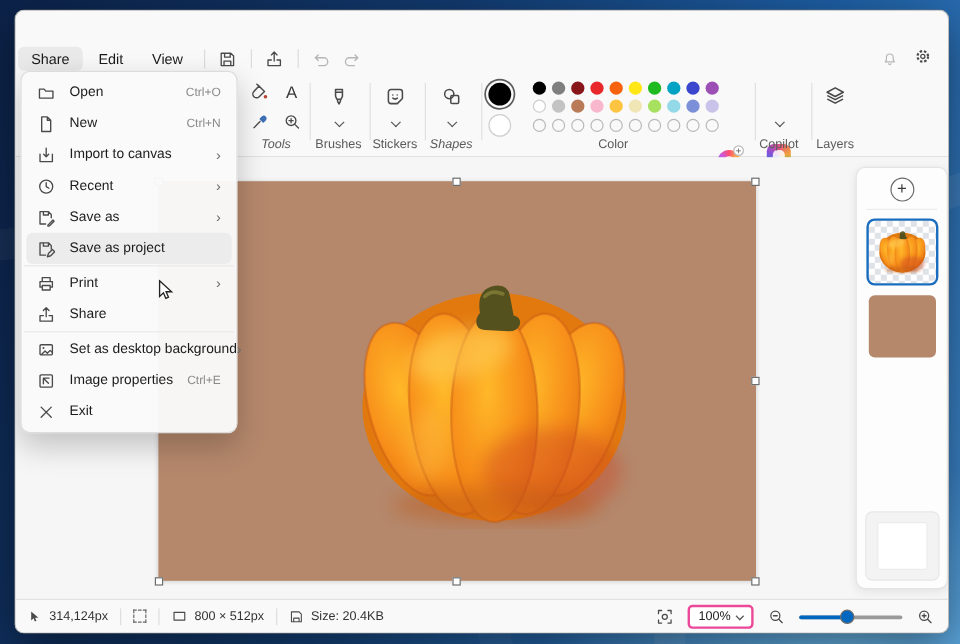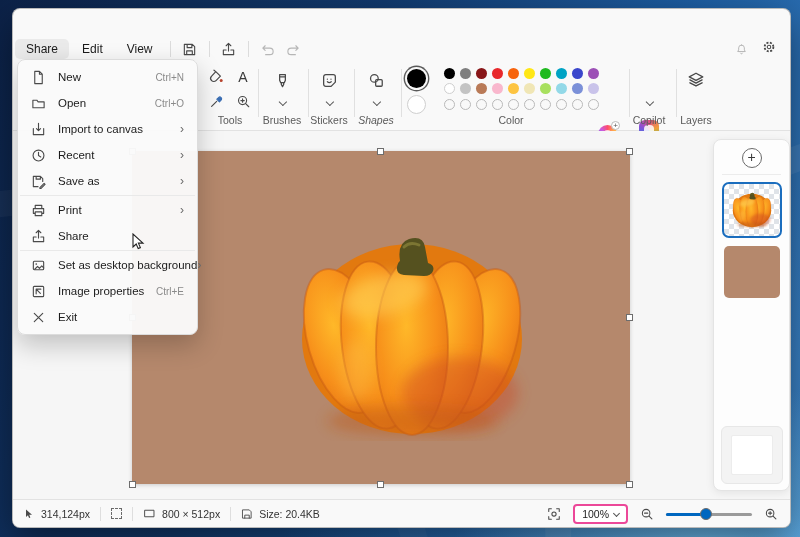--- a/index.html
+++ b/index.html
@@ -202,21 +202,21 @@
           <path d="M2.8 13.2l5.4-5.4"></path>
           <path d="M8.4 5.6l1.8-1.8a1.9 1.9 0 1 1 2.7 2.7l-1.8 1.8z" fill="#3c6fb4" stroke="#3c6fb4"></path>
         </svg>
     </div>
     <div class="toolcell" style="left:219px;top:29px;">
       <svg class="ic" width="15" height="15" viewBox="0 0 16 16">
           <circle cx="7" cy="7" r="4.3"></circle>
           <path d="M10.3 10.3 13.6 13.6 M7 5.2v3.6 M5.2 7h3.6"></path>
         </svg>
     </div>
-    <div class="tlabel" style="left:217px;">Tools</div>
+    <div class="tlabel" style="left:217px;font-style:italic;">Tools</div>
     <div class="tsep" style="left:245px;"></div>
 
     <div class="toolcell" style="left:258px;top:8px;">
       <svg class="ic" width="17" height="17" viewBox="0 0 16 16">
           <path d="M5.3 2.5h5.4v5.2l-1 2.3H6.3l-1-2.3z M6.9 10v1.8L8 13.8l1.1-2V10 M5.3 4.6h5.4"></path>
         </svg>
     </div>
     <span class="chev" style="left:269px;top:40px;"></span>
     <div class="tlabel" style="left:269px;">Brushes</div>
     <div class="tsep" style="left:295px;"></div>
@@ -379,54 +379,61 @@
             <circle cx="7" cy="7" r="4.3"></circle>
             <path d="M10.3 10.3 13.6 13.6 M7 5.2v3.6 M5.2 7h3.6"></path>
           </svg>
       </span>
     </div>
   </div>
 
   <div class="filemenu">
     <div class="mi">
       <svg class="ic micon" viewBox="0 0 16 16">
+          <path d="M2 12.5V4.5h4.2l1.4 1.8H14v6.2z"></path>
+        </svg>
+      <span class="lbl">Open</span>
+      <span class="sc">Ctrl+O</span>
+    </div>
+    <div class="mi">
+      <svg class="ic micon" viewBox="0 0 16 16">
           <path d="M4 1.5h5l3 3v10H4z M9 1.5v3h3"></path>
         </svg>
       <span class="lbl">New</span>
       <span class="sc">Ctrl+N</span>
     </div>
     <div class="mi">
       <svg class="ic micon" viewBox="0 0 16 16">
-          <path d="M2 12.5V4.5h4.2l1.4 1.8H14v6.2z"></path>
-        </svg>
-      <span class="lbl">Open</span>
-      <span class="sc">Ctrl+O</span>
-    </div>
-    <div class="mi">
-      <svg class="ic micon" viewBox="0 0 16 16">
           <path d="M13.5 7v6.5h-11V7 M8 1.5V9 M5.8 7 8 9.2 10.2 7"></path>
         </svg>
       <span class="lbl">Import to canvas</span>
       <span class="sub">›</span>
     </div>
     <div class="mi">
       <svg class="ic micon" viewBox="0 0 16 16">
           <circle cx="8" cy="8" r="5.8"></circle>
           <path d="M8 4.5V8l2.4 1.5"></path>
         </svg>
       <span class="lbl">Recent</span>
       <span class="sub">›</span>
     </div>
     <div class="mi">
       <svg class="ic micon" viewBox="0 0 16 16">
           <path d="M2.5 2.5h7.5l2.5 2.5v3 M5.5 2.5v3h4.5v-3 M2.5 2.5v11h5"></path>
           <path d="M9.5 14.5 14 10l1 1-4.5 4.5H9.5z"></path>
         </svg>
       <span class="lbl">Save as</span>
       <span class="sub">›</span>
+    </div>
+    <div class="mi hl">
+      <svg class="ic micon" viewBox="0 0 16 16">
+          <path d="M2.5 2.5h7.5l2.5 2.5v3 M5.5 2.5v3h4.5v-3 M2.5 2.5v11h5"></path>
+          <path d="M9 15l1-3 3.5-3.5 2 2L12 14z"></path>
+        </svg>
+      <span class="lbl">Save as project</span>
     </div>
     <div class="msep"></div>
     <div class="mi">
       <svg class="ic micon" viewBox="0 0 16 16">
           <path d="M4.5 6V2.5h7V6 M4.5 11H2.5V6h11v5h-2 M4.5 9.5h7v4h-7z"></path>
         </svg>
       <span class="lbl">Print</span>
       <span class="sub">›</span>
     </div>
     <div class="mi">

